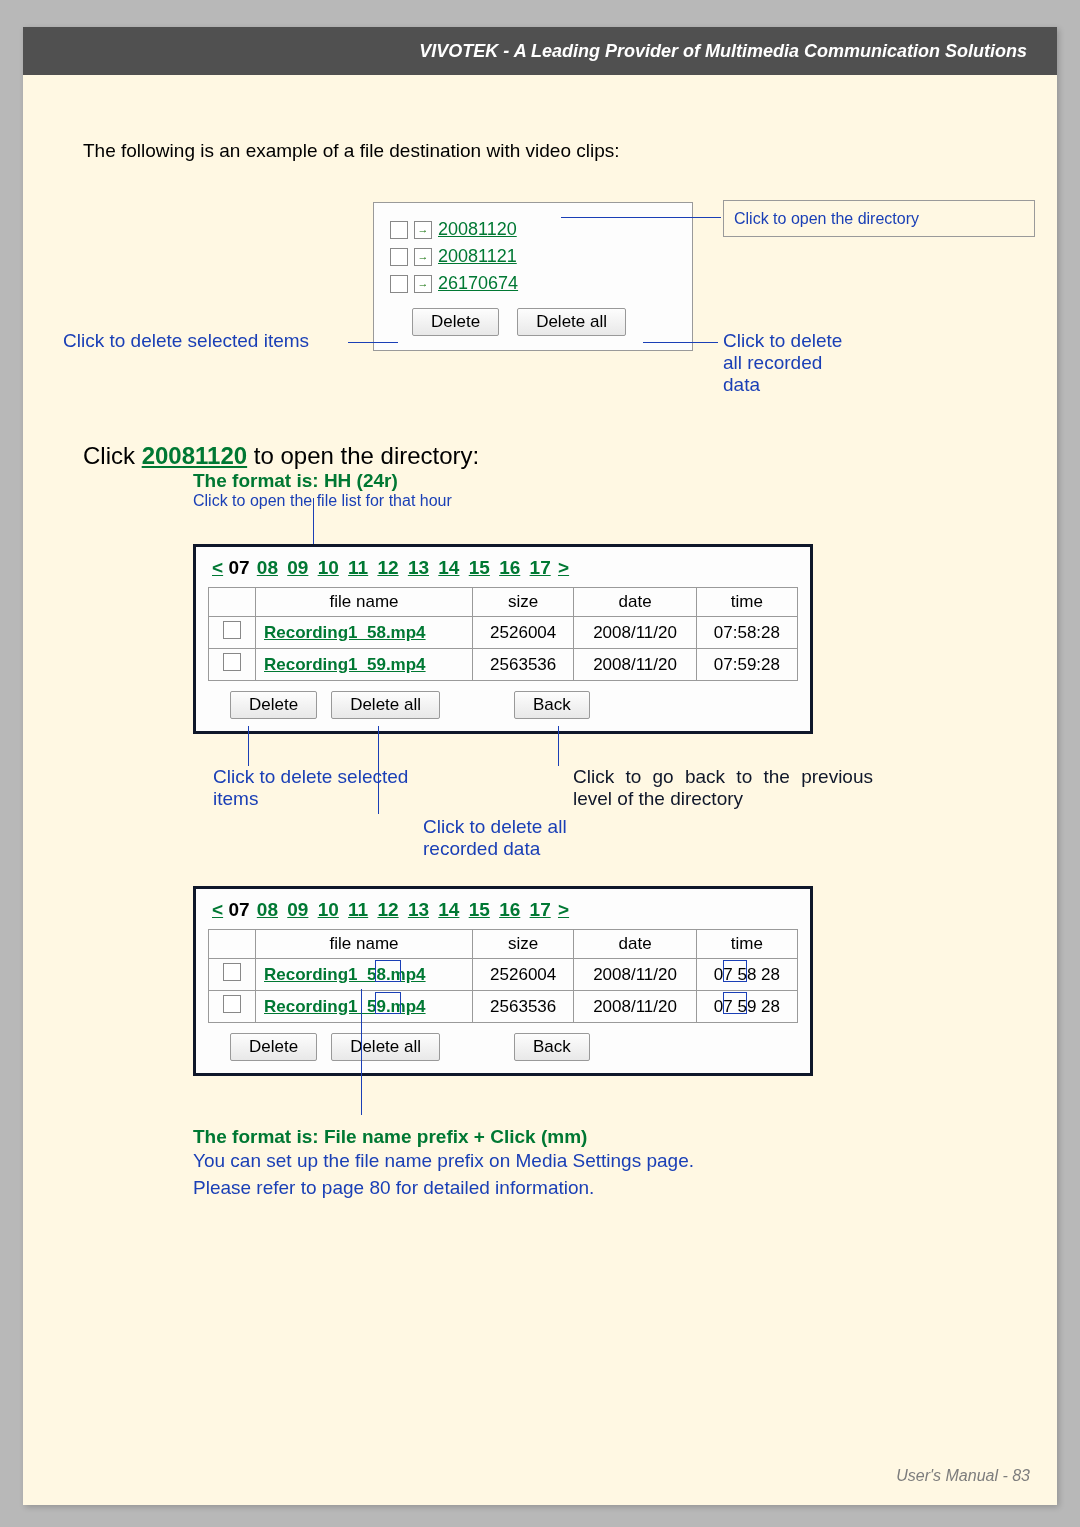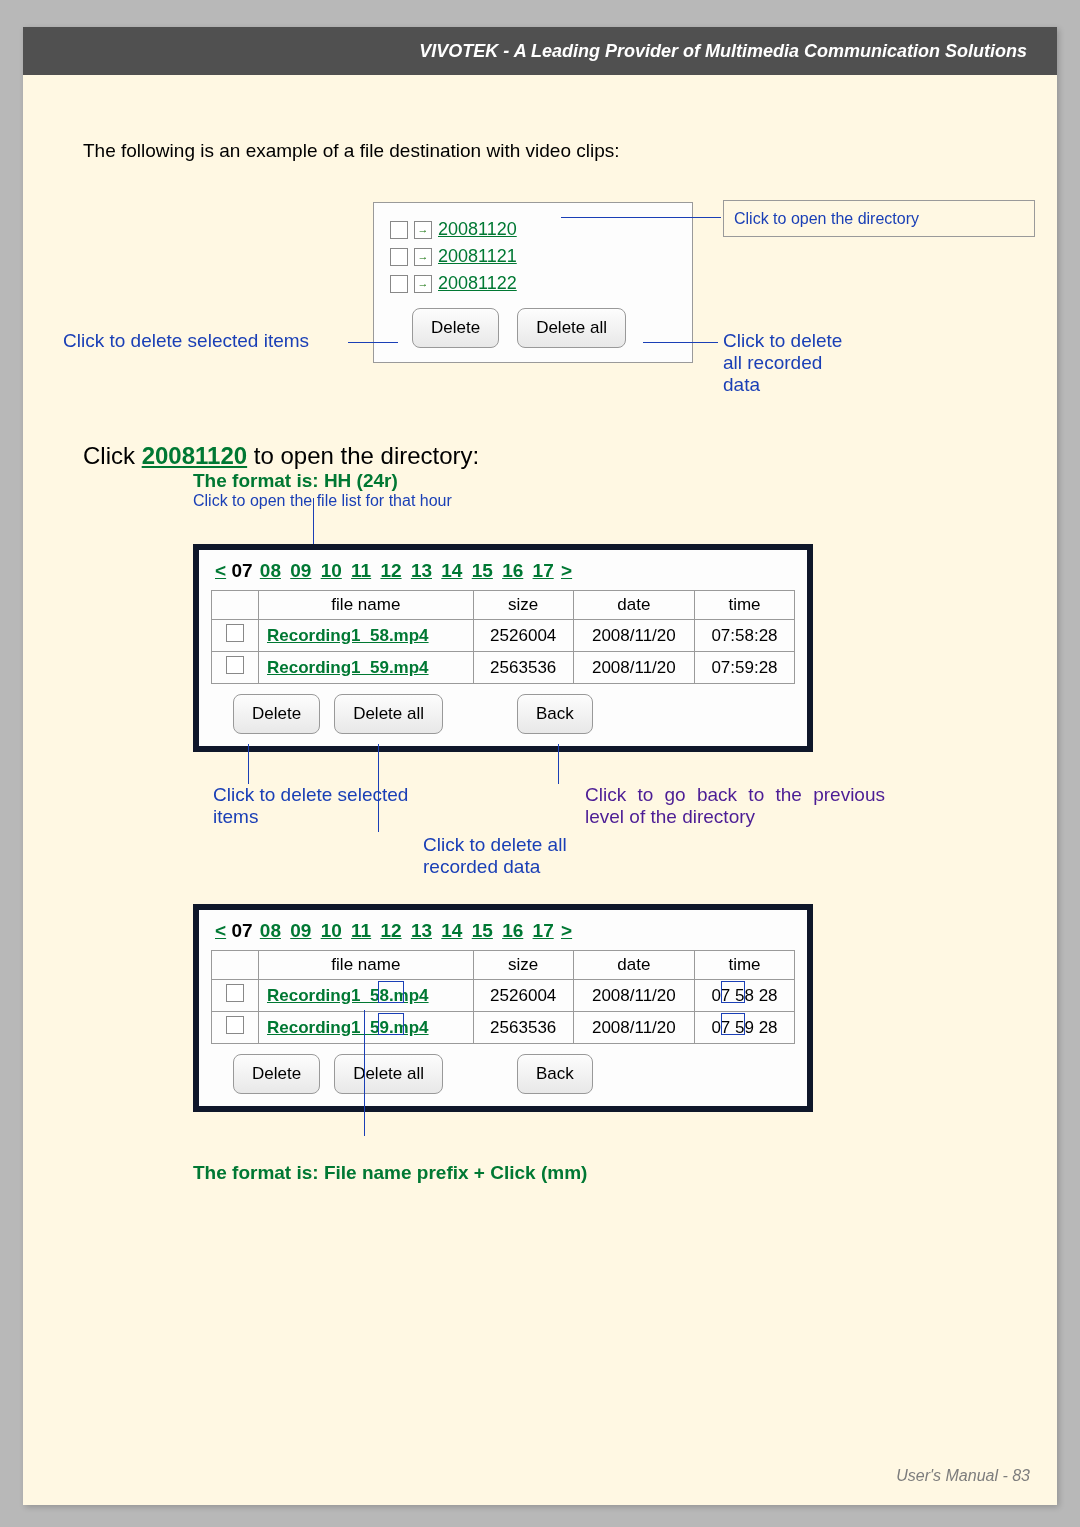--- a/index.html
+++ b/index.html
@@ -103,23 +103,23 @@
   }
   .dir-link {
     color: #007833;
     text-decoration: underline;
     font-size: 18px;
   }
   .btn {
     display: inline-block;
     border: 1px solid #999;
     background: linear-gradient(#fdfdfd,#e8e8e8);
-    padding: 9px 18px;
+    padding: 3px 18px;
     font-size: 17px;
-    border-radius: 8px;
+    border-radius: 2px;
   }
   .dir-buttons {
     margin-top: 14px;
     display: flex;
     gap: 18px;
     justify-content: flex-start;
     padding-left: 22px;
   }
   .annot {
     color: #1a3fb6;
@@ -164,21 +164,21 @@
     text-decoration: underline;
   }
   .hh-format {
     margin-left: 110px;
   }
   .hh-format .l1 { color: #007833; font-weight: bold; font-size: 19px; }
   .hh-format .l2 { color: #1a3fb6; font-size: 16px; }
   
   .file-box {
     position: relative;
-    border: 6px solid #0f172a;
+    border: 3px solid #0f172a;
     width: 620px;
     margin-left: 110px;
     margin-top: 34px;
     padding: 10px 12px 12px 12px;
     background: #fdfdfd;
     box-sizing: border-box;
   }
   .hour-nav {
     font-size: 19px;
     font-weight: bold;
@@ -222,21 +222,21 @@
   
   .ann-row1 {
     position: relative;
     margin-left: 110px;
     width: 620px;
     margin-top: 12px;
     height: 100px;
   }
   .ann-row1 .a1 { position: absolute; left: 20px; top: 20px; color:#1a3fb6; font-size:19px; width:200px;}
   .ann-row1 .a2 { position: absolute; left: 230px; top: 70px; color:#1a3fb6; font-size:19px; width:200px;}
-  .ann-row1 .a3 { position: absolute; left: 392px; top: 20px; color:#4c1d95; font-size:19px; width:300px; text-align: justify;}
+  .ann-row1 .a3 { position: absolute; left: 380px; top: 20px; color:#0f172a; font-size:19px; width:300px; text-align: justify;}
   
   .file-box2 { margin-top: 40px; }
   
   .hl {
     position: absolute;
     border: 1px solid #1a3fb6;
     pointer-events: none;
   }
   
   .bottom-exp {
@@ -273,21 +273,21 @@
           <a class="dir-link">20081120</a>
         </div>
         <div class="dir-row">
           <span class="chk"></span>
           <span class="arrow-icon">→</span>
           <a class="dir-link">20081121</a>
         </div>
         <div class="dir-row">
           <span class="chk"></span>
           <span class="arrow-icon">→</span>
-          <a class="dir-link">20081122</a>
+          <a class="dir-link">26170674</a>
         </div>
         <div class="dir-buttons">
           <span class="btn">Delete</span>
           <span class="btn">Delete all</span>
         </div>
       </div>
 
       <div class="annot-green-block">
         <div class="line2">Click to open the directory</div>
       </div>
@@ -427,16 +427,20 @@
       <div class="file-buttons">
         <span class="btn">Delete</span>
         <span class="btn">Delete all</span>
         <span class="btn" style="margin-left:60px;">Back</span>
       </div>
       <div class="callout-v" style="left:165px; top:100px; height:126px;"></div>
     </div>
 
     <div class="bottom-exp">
       <div class="b1">The format is: File name prefix + Click (mm)</div>
+      <div class="b2">
+        <span>You can set up the file name prefix on Media Settings page.</span><br>
+        <span>Please refer to page 80 for detailed information.</span>
+      </div>
     </div>
 
   </div>
 </div>
 
 </body></html>

